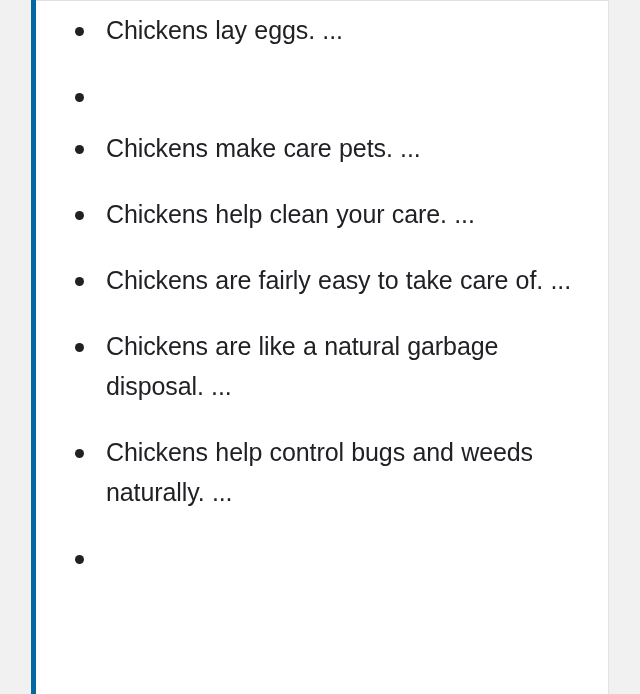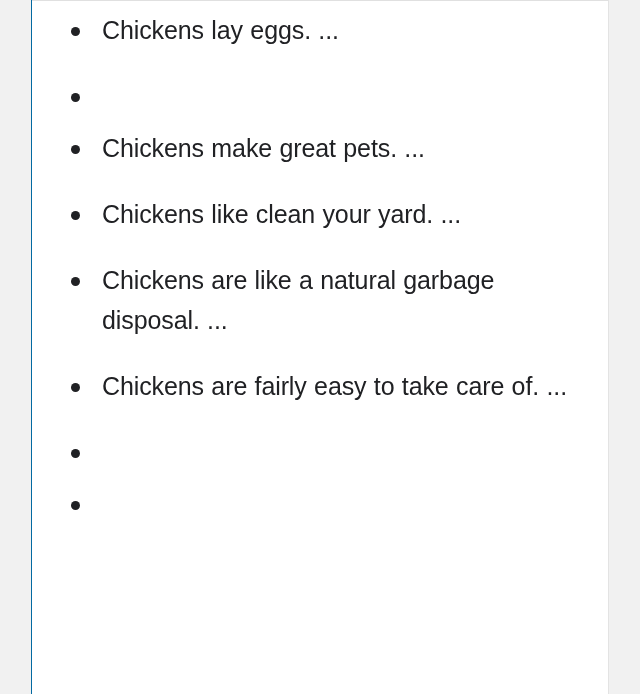--- a/index.html
+++ b/index.html
@@ -19,21 +19,21 @@
     height: 694px;
     background: #f1f1f1;
   }
   .card {
     position: absolute;
     left: 31px;
     top: 0;
     width: 578px;
     height: 694px;
     background: #ffffff;
-    border-left: 1px solid #0369a1;
+    border-left: 5px solid #0369a1;
     border-right: 1px solid #e3e3e3;
     box-sizing: border-box;
   }
   .card-top-rule {
     position: absolute;
     left: 0;
     top: 0;
     width: 100%;
     height: 1px;
     background: #e0e0e0;
@@ -102,36 +102,37 @@
     <ul class="bullet-list">
       <li class="bullet-item">
         <span class="bullet-dot"></span>
         <span class="bullet-text">Chickens lay eggs. ...</span>
       </li>
       <li class="bullet-item">
         <span class="bullet-dot"></span>
       </li>
       <li class="bullet-item">
         <span class="bullet-dot"></span>
-        <span class="bullet-text">Chickens make great pets. ...</span>
+        <span class="bullet-text">Chickens make care pets. ...</span>
       </li>
       <li class="bullet-item">
         <span class="bullet-dot"></span>
-        <span class="bullet-text">Chickens like clean your yard. ...</span>
+        <span class="bullet-text">Chickens help clean your care. ...</span>
+      </li>
+      <li class="bullet-item">
+        <span class="bullet-dot"></span>
+        <span class="bullet-text">Chickens are fairly easy to take care of. ...</span>
       </li>
       <li class="bullet-item">
         <span class="bullet-dot"></span>
         <span class="bullet-text">Chickens are like a natural garbage disposal. ...</span>
       </li>
       <li class="bullet-item">
         <span class="bullet-dot"></span>
-        <span class="bullet-text">Chickens are fairly easy to take care of. ...</span>
-      </li>
-      <li class="bullet-item">
-        <span class="bullet-dot"></span>
+        <span class="bullet-text">Chickens help control bugs and weeds naturally. ...</span>
       </li>
       <li class="bullet-item">
         <span class="bullet-dot"></span>
       </li>
     </ul>
   </div>
 
 </div>
 
 </body></html>

